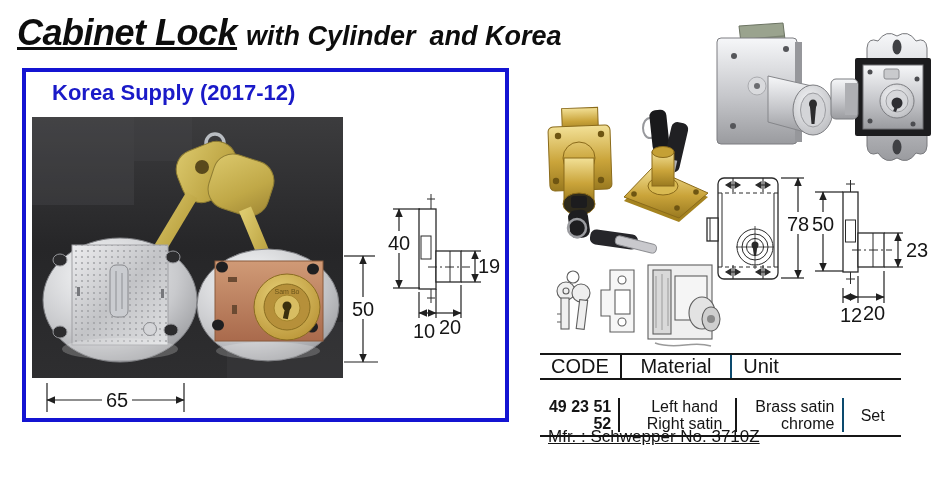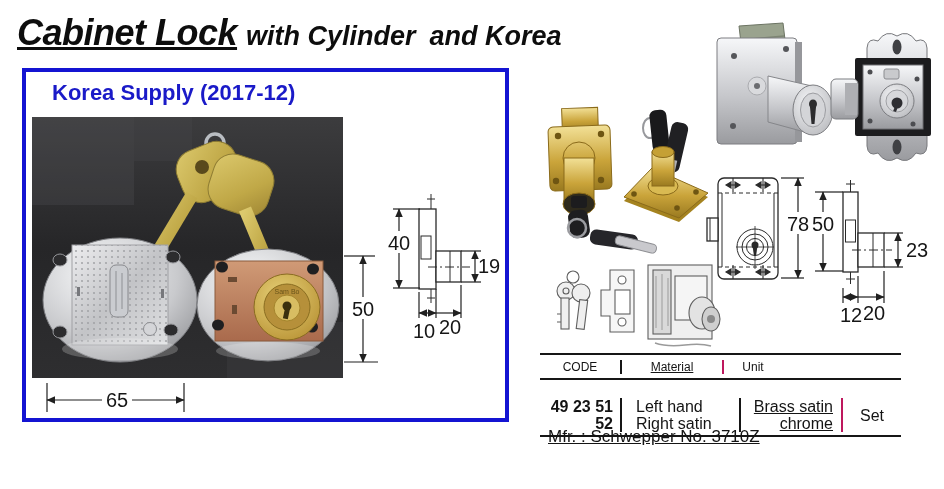--- a/index.html
+++ b/index.html
@@ -21,26 +21,26 @@
   .overlay{position:absolute;left:0;top:0;pointer-events:none;}
   .overlay text{font-family:"Liberation Sans",sans-serif;font-size:20px;fill:#161616;}
   .dl{stroke:#202020;stroke-width:1.2;fill:none;}
   .shape{stroke:#2a2a2a;stroke-width:1.3;fill:#ffffff;}
   .thin{stroke:#2a2a2a;stroke-width:1;fill:none;}
   .sk{stroke:#5f5f5f;stroke-width:1.1;}
   
   .tbl{position:absolute;left:540px;top:353px;width:361px;color:#141414;}
   .tr{display:flex;}
   .tr.head{border-top:2px solid #161616;border-bottom:2px solid #161616;height:23px;
-           align-items:center;font-size:12px;}
+           align-items:center;font-size:20px;}
   .tr.data{border-bottom:2px solid #161616;padding:18px 0 3px;font-size:16px;line-height:17px;}
-  .td{box-sizing:border-box;}
+  .td{box-sizing:border-box;text-align:center;}
   .c1{width:82px;border-right:2px solid #161616;}
   .c2{width:119px;border-right:2px solid #161616;}
-  .c3{width:102px;border-right:2px solid #be185d;text-decoration:underline;}
+  .c3{width:110px;border-right:2px solid #0c4a6e;}
   .c4{width:58px;}
   .head .td{text-align:center;}
   .code{text-align:right;padding-right:7px;font-weight:bold;}
   .hand{padding-left:14px;}
   .mat{text-align:right;padding-right:8px;}
   .data .c4{display:flex;align-items:center;justify-content:center;}
   .mfr{position:absolute;left:548px;top:427px;font-size:17px;color:#141414;text-decoration:underline;}
 </style>
 </head>
 <body>

